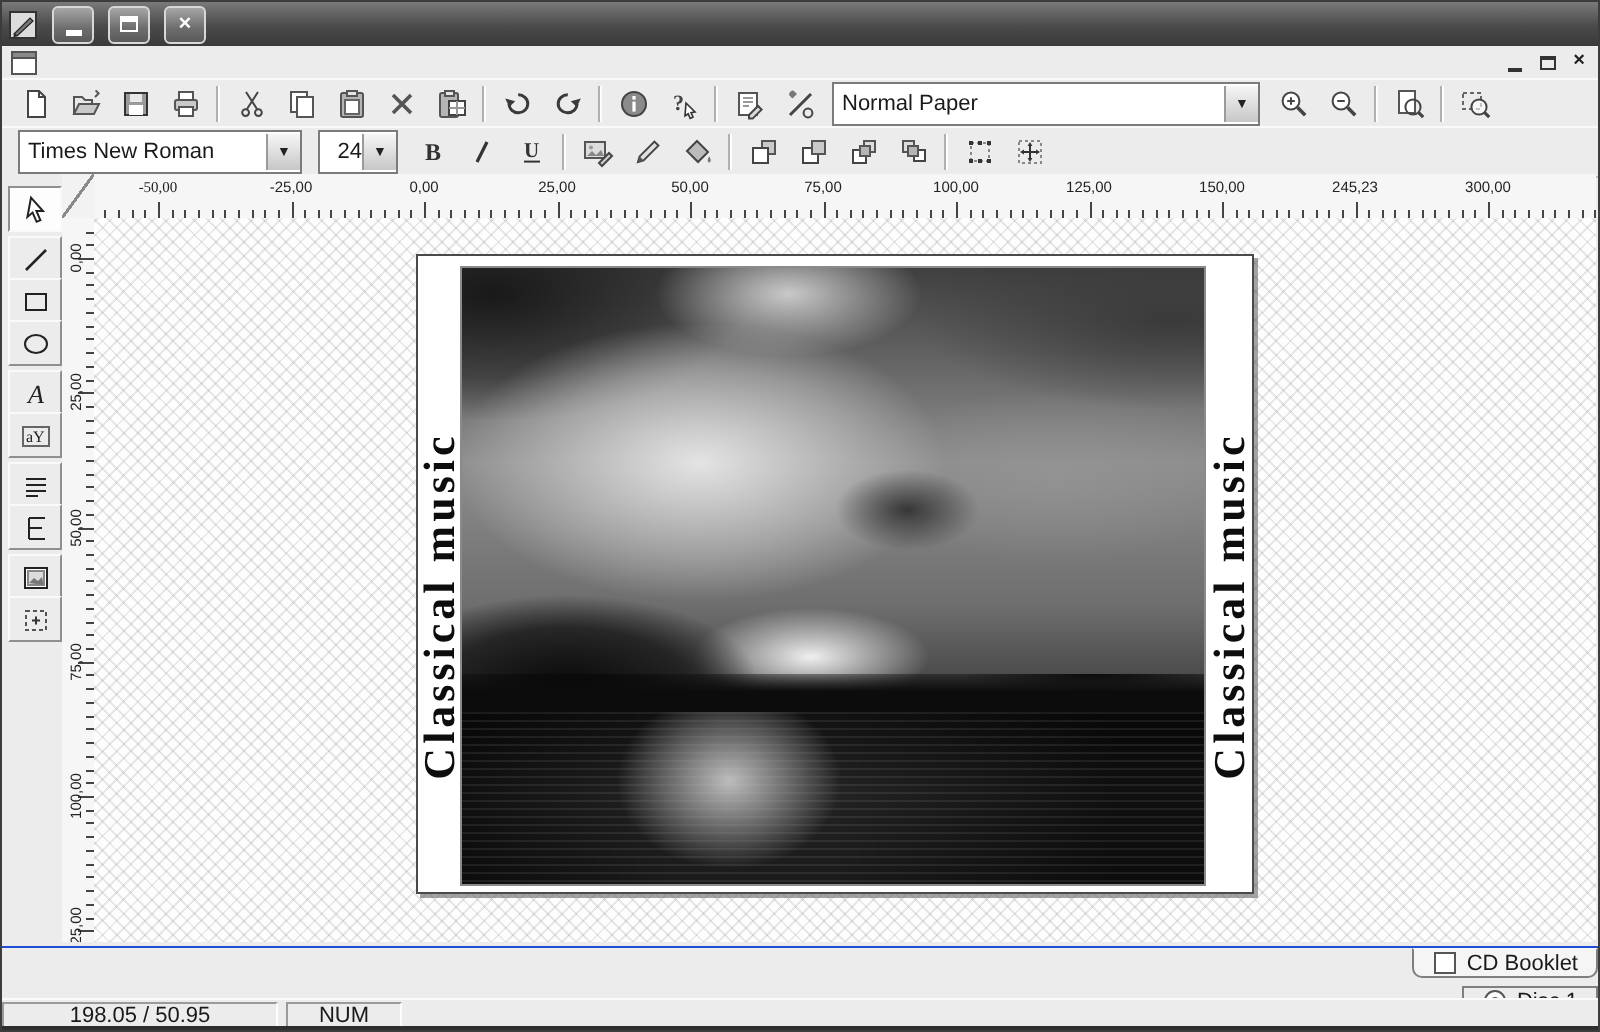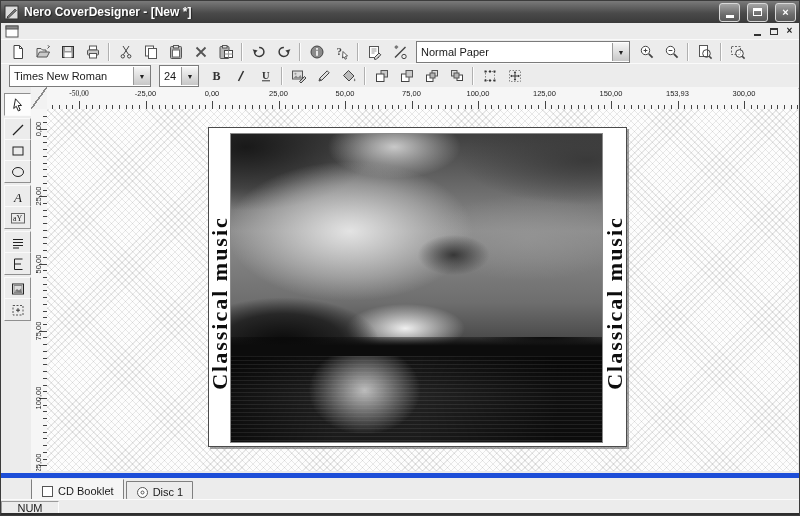--- a/index.html
+++ b/index.html
@@ -99,21 +99,21 @@
       linear-gradient(180deg,rgba(10,10,10,0.4),#0c0c0c 40%,#0c0c0c);}
   .photo-water{position:absolute;left:0;right:0;bottom:0;height:28%;
     background:
       radial-gradient(ellipse 70px 55px at 36% 40%, rgba(205,205,205,0.9), rgba(140,140,140,0.45) 55%, transparent 80%),
       repeating-linear-gradient(180deg, rgba(255,255,255,0.08) 0 1px, transparent 1px 4px),
       linear-gradient(90deg, rgba(0,0,0,0.55), transparent 28% 50%, rgba(0,0,0,0.55) 88%),
       linear-gradient(180deg,#101010,#232323 45%,#1a1a1a);}
 
   
   .tabband{position:absolute;left:0;right:0;top:472px;height:26px;background:#ececec;
-    display:flex;align-items:center;padding-left:30px;gap:2px;border-top:5px solid #1d4ed8;}
+    display:flex;align-items:flex-end;padding-left:30px;gap:2px;border-top:1px solid #1d4ed8;flex-direction:column;}
   .tab{display:flex;align-items:center;gap:4px;padding:0 9px;height:20px;margin-top:2px;
     background:#ececec;border:1px solid #7f7f7f;border-radius:0 0 5px 5px;white-space:nowrap;}
   .tab.active{height:23px;margin-top:0;background:#f5f5f5;border-top:1px solid #f5f5f5;}
 
   
   .statusbar{position:absolute;left:0;right:0;top:498px;height:16px;background:#ececec;
     border-top:1px solid #fbfbfb;display:flex;align-items:center;}
   .sb-help{flex:1;padding-left:6px;}
   .sb-panel{border:1px solid;border-color:#9a9a9a #fdfdfd #fdfdfd #9a9a9a;height:13px;
     display:flex;align-items:center;padding:0 8px;margin-right:4px;}
@@ -127,21 +127,20 @@
 <div id="app">
 
   <div class="titlebar">
     <span class="appicon icon">
       <svg width="15" height="15" viewBox="0 0 15 15">
           <rect x="1" y="1" width="13" height="13" fill="#dcdcdc" stroke="#333"></rect>
           <path d="M3 12L11 4l1.5 1.5L4.5 13z" fill="#777" stroke="#222" stroke-width="0.6"></path>
           <path d="M3 12l1.5 1-1.8.8z" fill="#222"></path>
         </svg>
     </span>
-    <span class="title">Nero CoverDesigner - [New *]</span>
     <span class="winbtn">
         <span class="mini"></span>
       </span>
     <span class="winbtn">
         <span class="maxi"></span>
       </span>
     <span class="winbtn">×</span>
   </div>
 
   <div class="menubar">
@@ -341,21 +340,21 @@
           </span>
         </div>
       </span>
   </div>
 
   <div class="toolbar" id="tb2">
     <div class="combo" style="width:140px;">
       <span class="val">Times New Roman</span>
       <span class="drop">▼</span>
     </div>
-    <div class="combo" style="width:38px;">
+    <div class="combo" style="width:38px;text-align:right;">
       <span class="val">24</span>
       <span class="drop">▼</span>
     </div>
     <span class="tb-group" id="tb2-btns">
         <div class="tb-btn">
           <span class="icon">
             <svg width="16" height="16" viewBox="0 0 16 16">
               <text x="4.5" y="12" font-size="12" font-weight="bold" font-family="serif" fill="#333">B</text>
             </svg>
           </span>
@@ -658,21 +657,21 @@
       <span class="h-tick" style="left: 750.2px; height: 4px;"></span>
       <span class="h-label" style="left: 32px; font-family: Liberation Serif, serif;">-50,00</span>
       <span class="h-label" style="left: 98.5px;">-25,00</span>
       <span class="h-label" style="left: 165px;">0,00</span>
       <span class="h-label" style="left: 231.5px;">25,00</span>
       <span class="h-label" style="left: 298px;">50,00</span>
       <span class="h-label" style="left: 364.5px;">75,00</span>
       <span class="h-label" style="left: 431px;">100,00</span>
       <span class="h-label" style="left: 497.5px;">125,00</span>
       <span class="h-label" style="left: 564px;">150,00</span>
-      <span class="h-label" style="left: 630.5px;">153,93</span>
+      <span class="h-label" style="left: 630.5px;">245,23</span>
       <span class="h-label" style="left: 697px;">300,00</span>
     </div>
   <div class="vruler" id="vruler">
       <span class="v-tick" style="top: 6.55px; width: 4px;"></span>
       <span class="v-tick" style="top: 13.275px; width: 4px;"></span>
       <span class="v-tick" style="top: 20px; width: 8px;"></span>
       <span class="v-tick" style="top: 26.725px; width: 4px;"></span>
       <span class="v-tick" style="top: 33.45px; width: 4px;"></span>
       <span class="v-tick" style="top: 40.175px; width: 4px;"></span>
       <span class="v-tick" style="top: 46.9px; width: 4px;"></span>
@@ -760,16 +759,17 @@
           <svg width="13" height="13" viewBox="0 0 13 13">
             <circle cx="6.5" cy="6.5" r="5" fill="#fff" stroke="#555"></circle>
             <circle cx="6.5" cy="6.5" r="1.5" fill="none" stroke="#555"></circle>
           </svg>
         </span>
         <span>Disc 1</span>
       </div>
     </div>
 
   <div class="statusbar">
+    <span class="sb-panel sb-coords">198.05 / 50.95</span>
     <span class="sb-panel sb-num">NUM</span>
   </div>
 
 </div>
 
 </body></html>

